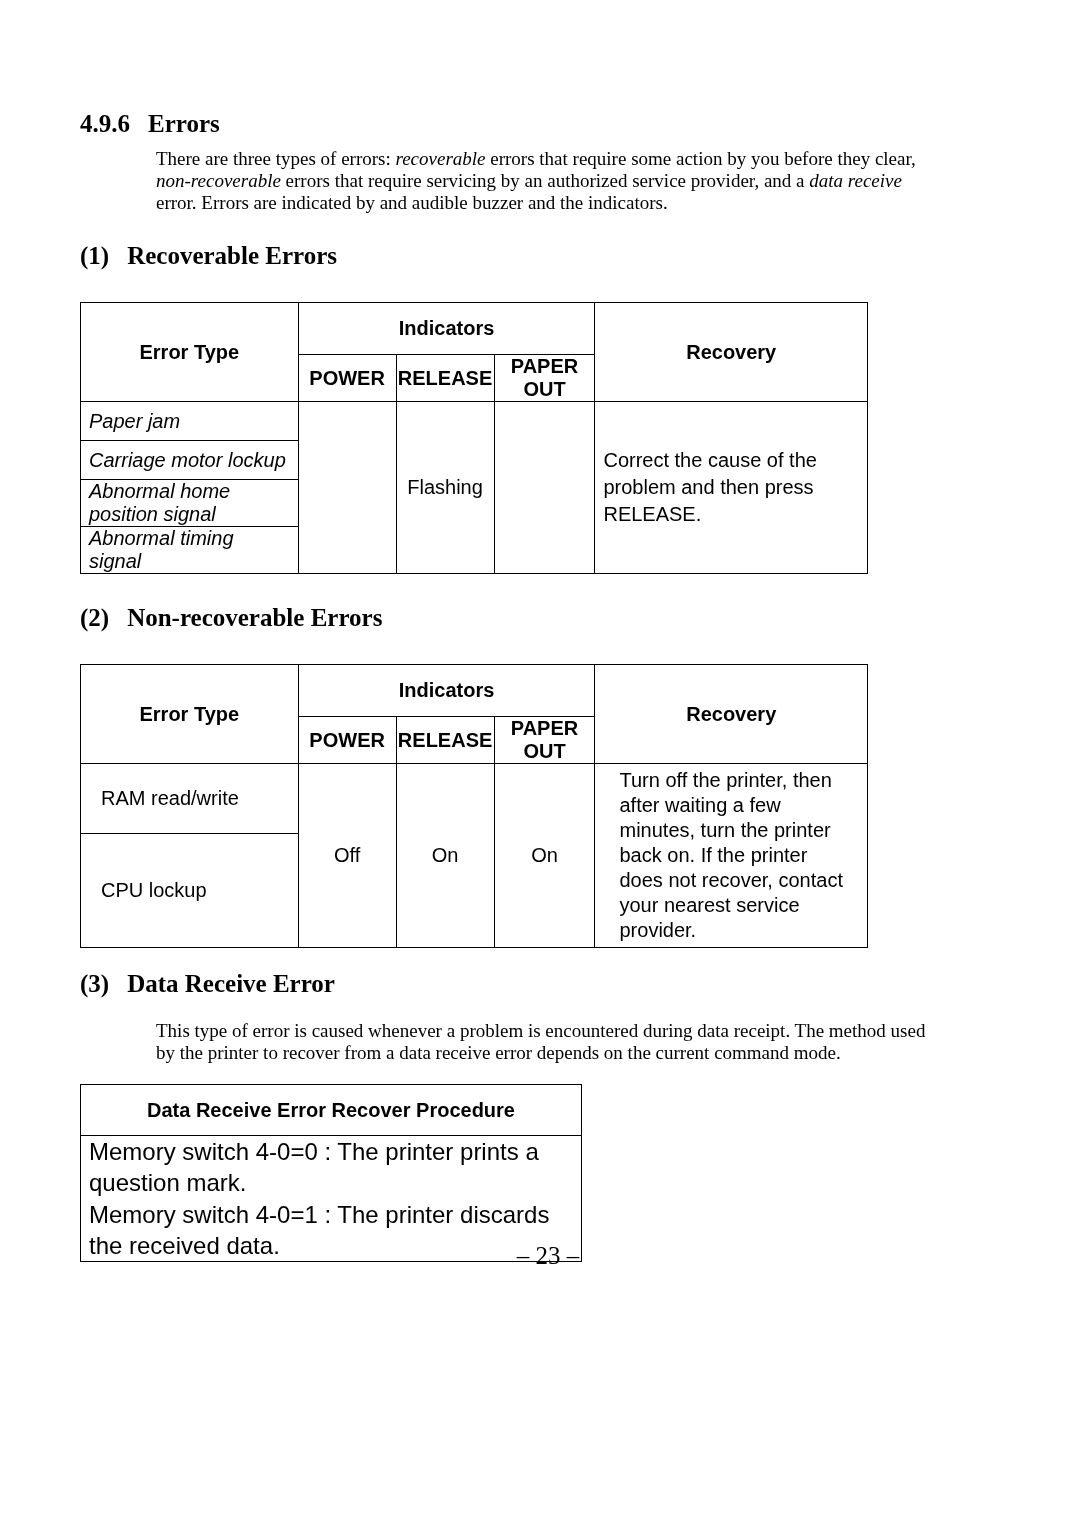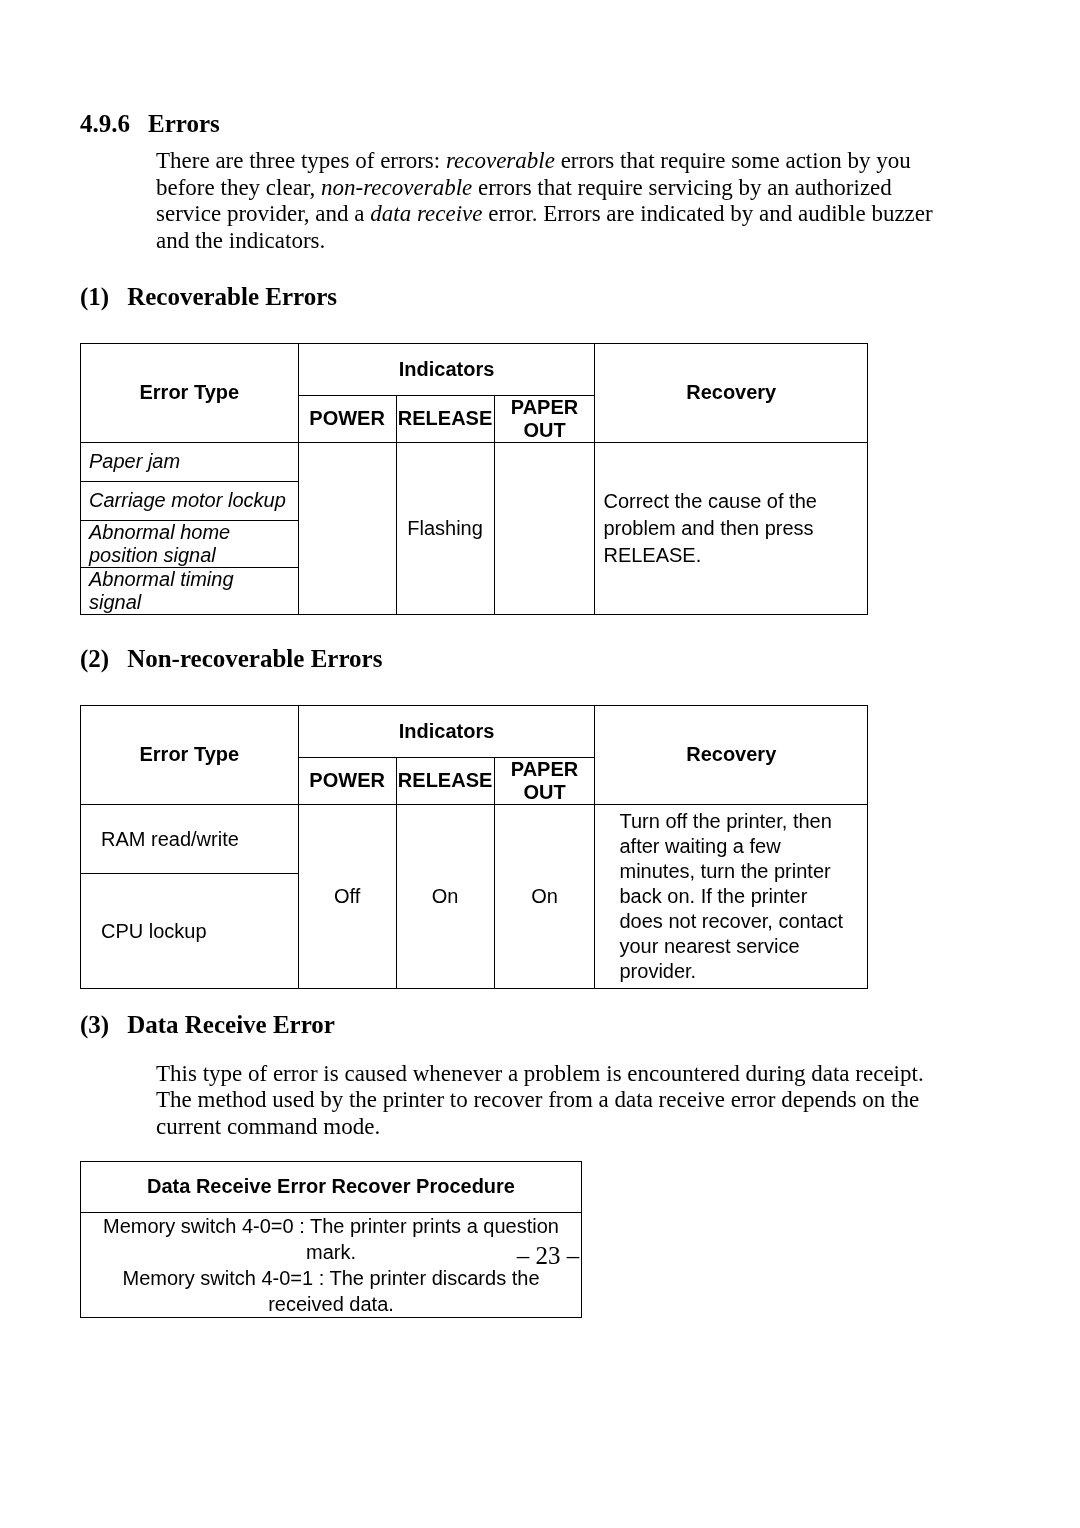--- a/index.html
+++ b/index.html
@@ -19,21 +19,21 @@
   .section-heading {
     font-size: 25px;
     font-weight: bold;
     margin: 0 0 10px 0;
   }
   .section-num {
     display: inline-block;
     margin-right: 18px;
   }
   .body-text {
-    font-size: 23px;
+    font-size: 19px;
     line-height: 1.16;
     margin: 6px 0 20px 76px;
     max-width: 790px;
   }
   .sub-heading {
     font-size: 25px;
     font-weight: bold;
     margin: 28px 0 22px 0;
   }
   .sub-num {
@@ -80,21 +80,21 @@
   .t2-colE { width: 273px; }
   .t2 th.hdr-top { height: 51px; }
   .t2 th.hdr-sub { height: 38px; }
   .t2 td.row1 { height: 38px; }
   .t2 td.row2 { height: 63px; }
   .t2 .pad { padding: 0 20px; }
   .t2 .recov-pad { padding: 4px 24px; text-align: left; }
 
   .t3 { width: 502px; }
   .t3 th { height: 50px; font-size: 20px; }
-  .t3 td { height: 63px; font-size: 20px; text-align: center; padding: 0 8px; line-height: 1.3; }
+  .t3 td { height: 63px; font-size: 24px; text-align: left; padding: 0 8px; line-height: 1.3; }
 
   .page-number {
     position: absolute;
     bottom: 54px;
     left: 16px;
     right: 0;
     text-align: center;
     font-size: 25px;
   }
 

